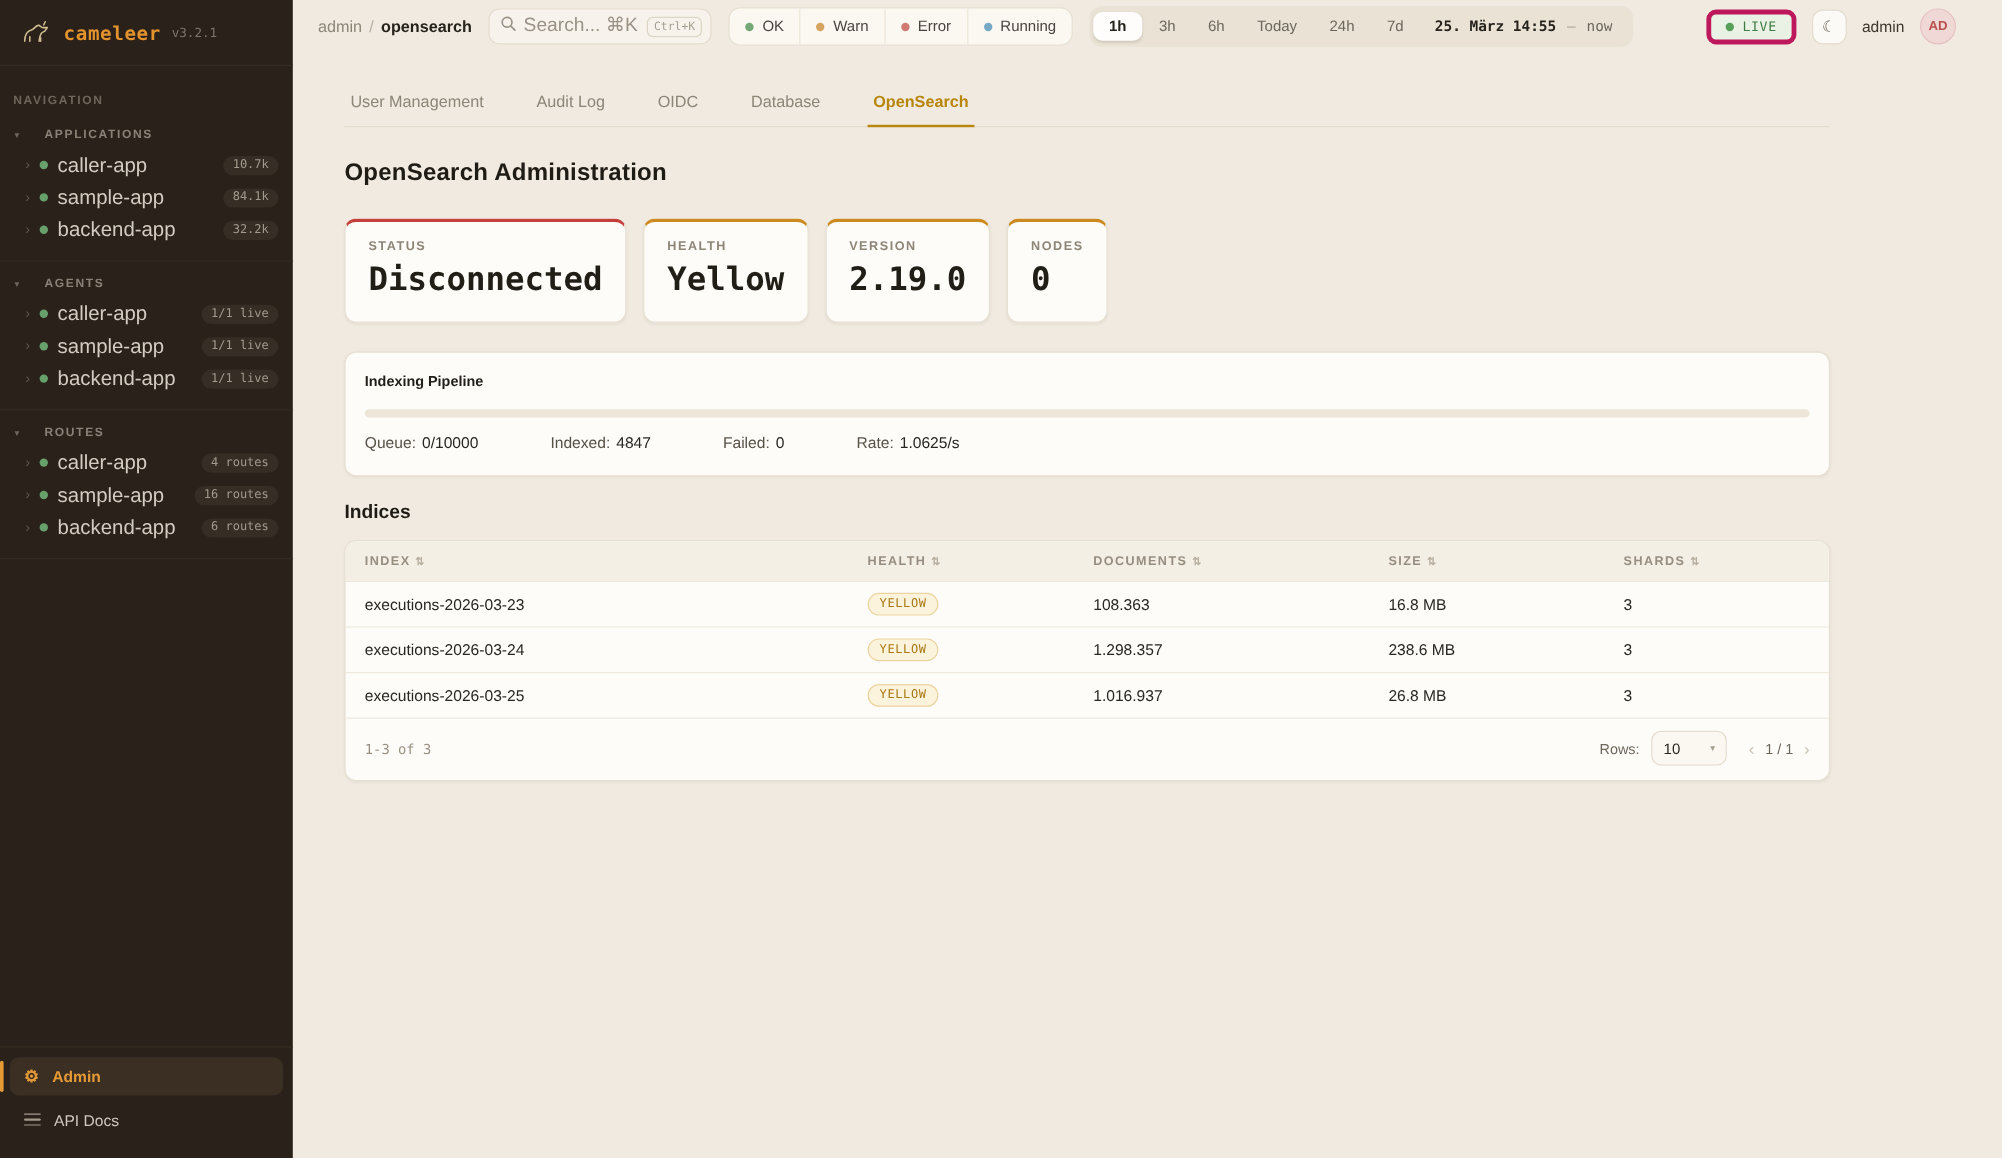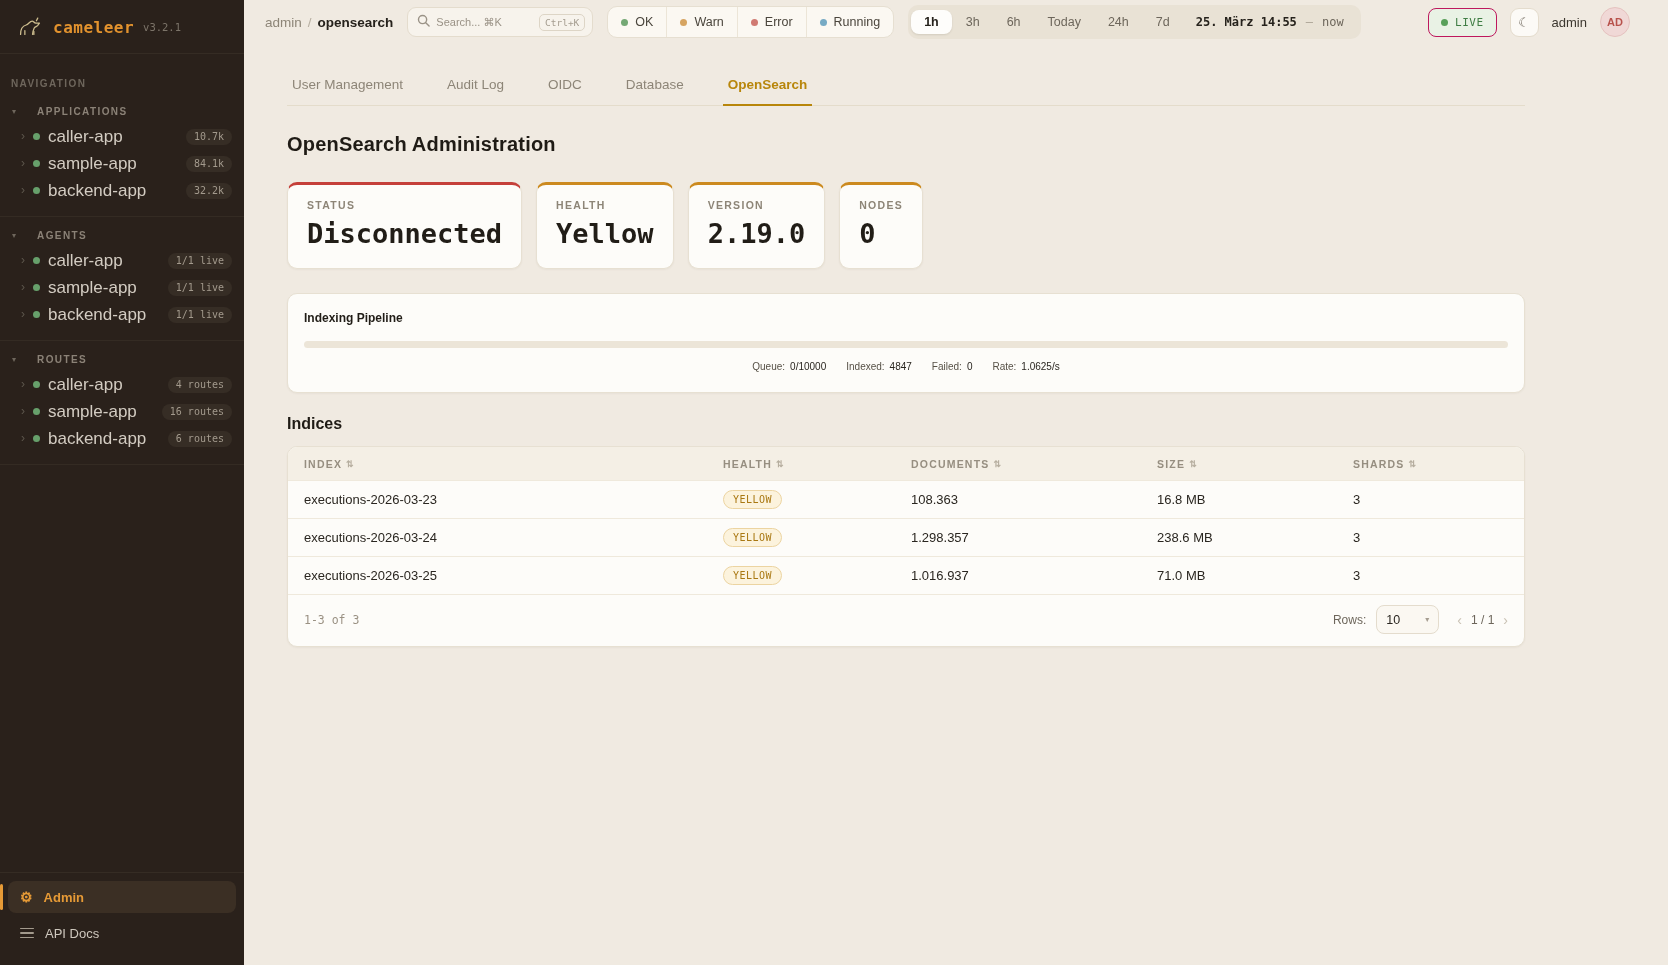--- a/index.html
+++ b/index.html
@@ -36,37 +36,37 @@
   .apidocs-icon span { height:1.5px; background:#a39a8d; border-radius:1px; }
 
   
   .main { flex:1; display:flex; flex-direction:column; }
   .topbar { height:44px; display:flex; align-items:center; gap:14px; padding:0 38px 0 21px; }
   .breadcrumb { display:flex; align-items:center; gap:6px; font-size:13.5px; white-space:nowrap; }
   .crumb-parent { color:#8d8577; }
   .crumb-sep { color:#b7af a1; color:#b7afa1; }
   .crumb-current { color:#26221c; font-weight:bold; }
   .search-pill { width:186px; height:30px; background:#f7f3ec; border:1px solid #e4dccd; border-radius:9px; display:flex; align-items:center; gap:6px; padding:0 7px 0 9px; }
-  .search-pill input { border:none; outline:none; background:transparent; width:100%; font-size:11px; color:#8b5cf6; font-family:"Liberation Sans", sans-serif; }
+  .search-pill input { border:none; outline:none; background:transparent; width:100%; font-size:16px; color:#8b5cf6; font-family:"Liberation Sans", sans-serif; }
   .search-pill input::placeholder { color:#9a9286; }
   .kbd { font-family:"DejaVu Sans Mono", monospace; font-size:9.5px; color:#a59d90; border:1px solid #ddd5c6; border-radius:5px; padding:2px 5px; background:#f7f3ec; white-space:nowrap; }
   .status-group { height:32px; background:#fbf8f2; border:1px solid #e6dfd1; border-radius:10px; display:flex; align-items:stretch; overflow:hidden; }
   .status-pill { display:flex; align-items:center; gap:7px; padding:0 13px; font-size:12.5px; color:#4a453c; cursor:pointer; }
   .status-pill + .status-pill { border-left:1px solid #ece5d7; }
   .sdot { width:7px; height:7px; border-radius:50%; }
   .sdot.ok { background:#74a874; } .sdot.warn { background:#d6a461; } .sdot.error { background:#d07a72; } .sdot.running { background:#76aac4; }
   .time-group { height:34px; background:#e9e2d5; border-radius:10px; display:flex; align-items:center; padding:3px; gap:1px; }
   .range-btn { padding:5px 13px; border-radius:8px; font-size:12.5px; color:#6d665b; cursor:pointer; white-space:nowrap; }
   .range-btn.active { background:#fefdfb; color:#26221c; font-weight:bold; box-shadow:0 1px 2px rgba(60,50,30,.12); }
   .time-display { font-family:"DejaVu Sans Mono", monospace; font-size:12px; padding:0 14px 0 12px; display:flex; gap:9px; align-items:center; white-space:nowrap; }
   .td-start { color:#26221c; font-weight:bold; }
   .td-sep { color:#aaa294; }
   .td-end { color:#6d665b; }
   .topbar-right { margin-left:auto; display:flex; align-items:center; gap:13px; }
-  .live-badge { height:29px; background:#e9f2e5; border:1px solid #be185d; border-radius:8px; display:flex; align-items:center; gap:7px; padding:0 12px; }
+  .live-badge { height:29px; background:#e9f2e5; border:4px solid #be185d; border-radius:8px; display:flex; align-items:center; gap:7px; padding:0 12px; }
   .live-dot { width:7px; height:7px; border-radius:50%; background:#58a05a; }
   .live-text { font-family:"DejaVu Sans Mono", monospace; font-size:11px; color:#3f7d44; letter-spacing:.5px; }
   .moon-btn { width:29px; height:29px; background:#fcfaf6; border:1px solid #e4dccd; border-radius:9px; display:flex; align-items:center; justify-content:center; font-size:13px; color:#6d665b; cursor:pointer; }
   .user-name { font-size:13px; color:#3c372f; }
   .avatar { width:30px; height:30px; border-radius:50%; background:#f0d8d6; border:1px solid #e5c2bf; color:#b8524c; font-size:11px; font-weight:bold; display:flex; align-items:center; justify-content:center; }
 
   
   .content { padding:0 43px; width:1324px; }
   .tabs { display:flex; gap:34px; margin-top:24px; border-bottom:1px solid #e4dccb; padding-left:0; }
   .tab { padding:9px 5px 12px; font-size:13.5px; color:#8d8577; cursor:pointer; white-space:nowrap; }
@@ -76,21 +76,21 @@
   .cards-row { display:flex; gap:14px; margin-top:26px; }
   .stat-card { background:#fdfcf9; border:1px solid #e7e0d2; border-top:3px solid #cc8a1f; border-radius:10px; padding:14px 19px 19px; box-shadow:0 1px 2px rgba(80,65,40,.05); }
   .stat-card.accent-red { border-top-color:#c5403a; }
   .stat-label { font-size:10.5px; letter-spacing:1.3px; color:#8d8577; font-weight:bold; }
   .stat-value { margin-top:7px; font-family:"DejaVu Sans Mono", monospace; font-size:27px; font-weight:bold; color:#211d17; }
 
   .pipeline-card { margin-top:24px; background:#fdfcf9; border:1px solid #e7e0d2; border-radius:10px; padding:17px 16px 20px; box-shadow:0 1px 2px rgba(80,65,40,.05); }
   .pipeline-title { font-size:12px; font-weight:bold; color:#211d17; }
   .progress-track { margin-top:16px; height:7px; background:#ece5d8; border-radius:4px; overflow:hidden; }
   .progress-fill { height:100%; background:#cc8a1f; border-radius:4px; width:0%; }
-  .pipeline-stats { margin-top:13px; display:flex; gap:20px; font-size:10px;justify-content:center; }
+  .pipeline-stats { margin-top:13px; display:flex; gap:60px; font-size:13px; }
   .pstat { display:flex; gap:5px; }
   .pstat-label { color:#575147; }
   .pstat-value { color:#2a2620; }
 
   .indices-title { margin-top:22px; font-size:16px; font-weight:bold; color:#1f1b15; }
   .table-card { margin-top:13px; background:#fdfcf9; border:1px solid #e7e0d2; border-radius:10px; overflow:hidden; box-shadow:0 1px 2px rgba(80,65,40,.05); }
   .t-grid { display:grid; grid-template-columns:419px 188px 246px 196px 1fr; align-items:center; padding:0 16px; }
   .t-head { background:#f4efe5; height:33px; }
   .th { font-size:10.5px; letter-spacing:1.2px; color:#968e80; font-weight:bold; display:flex; align-items:center; gap:4px; cursor:pointer; }
   .sort-glyph { font-size:9px; color:#b6ae9f; }
@@ -379,21 +379,21 @@
           <span>executions-2026-03-24</span>
           <span class="health-badge">YELLOW</span>
           <span>1.298.357</span>
           <span>238.6 MB</span>
           <span>3</span>
         </div>
         <div class="t-grid t-row">
           <span>executions-2026-03-25</span>
           <span class="health-badge">YELLOW</span>
           <span>1.016.937</span>
-          <span>71.0 MB</span>
+          <span>26.8 MB</span>
           <span>3</span>
         </div>
 
         <div class="t-footer">
           <span class="range-info">1-3 of 3</span>
           <div class="footer-right">
             <span class="rows-label">Rows:</span>
             <div class="rows-select">
               <span class="rows-value">10</span>
               <span class="select-caret">▾</span>

